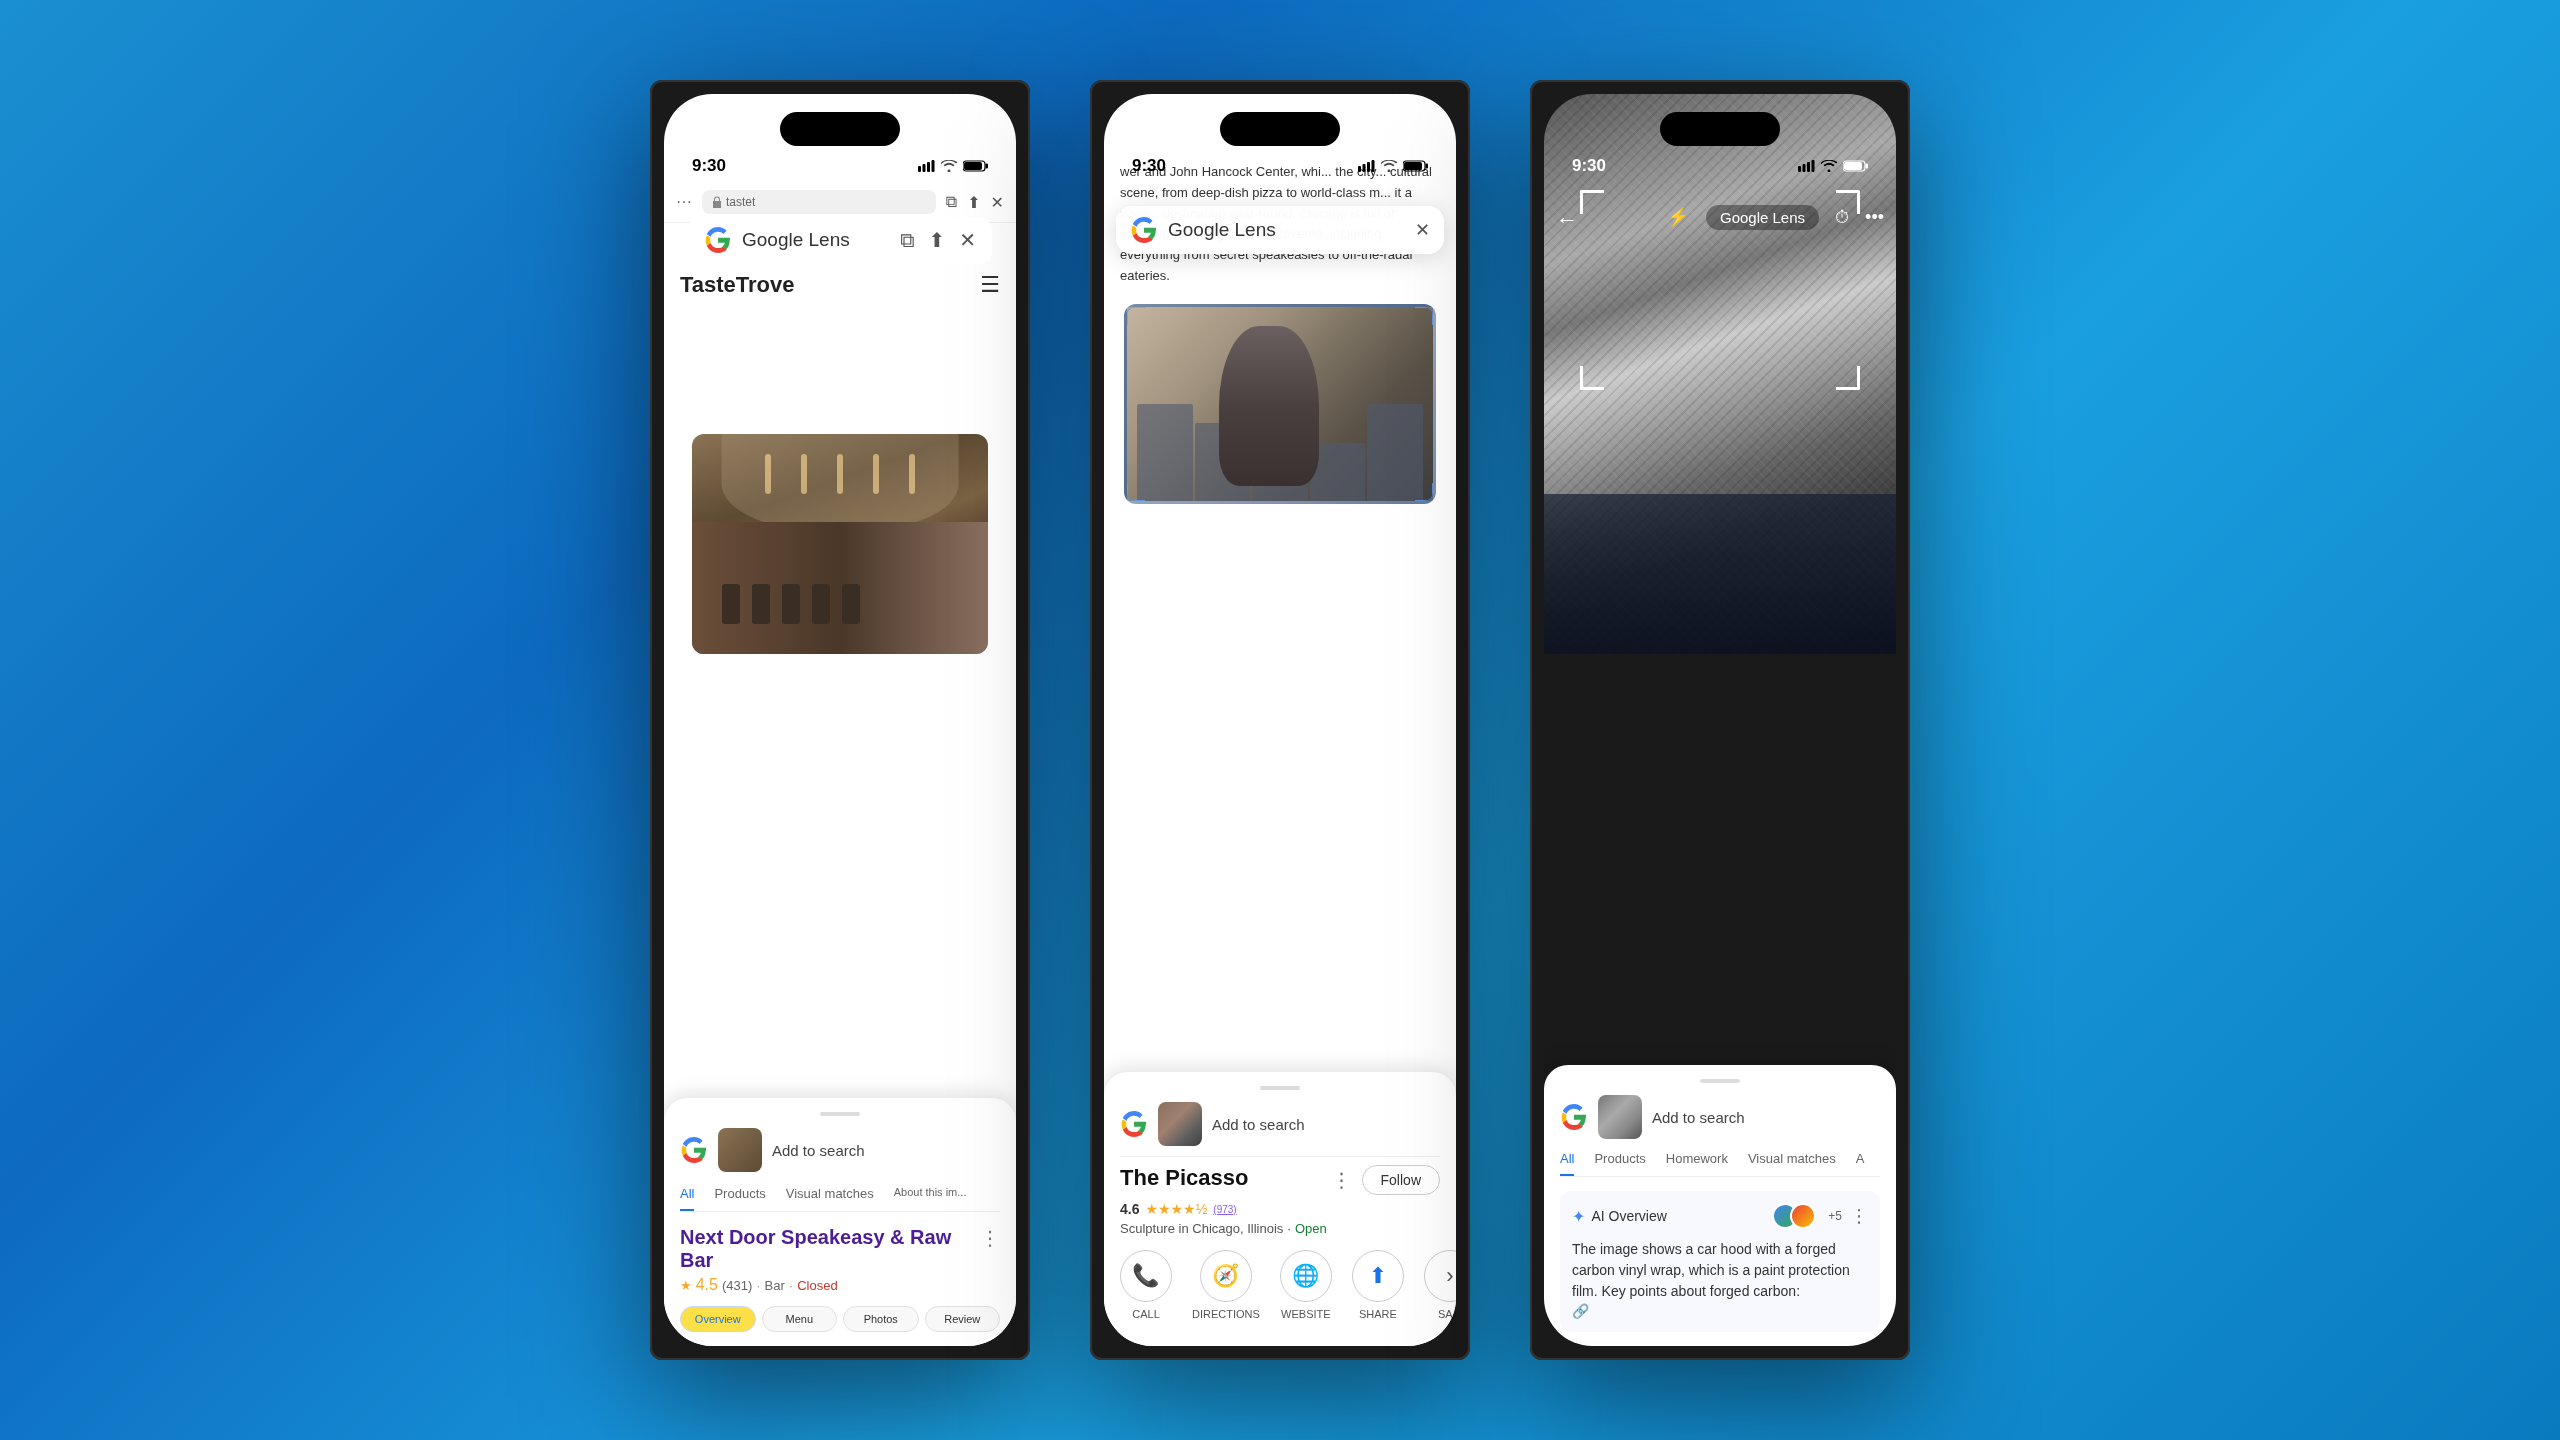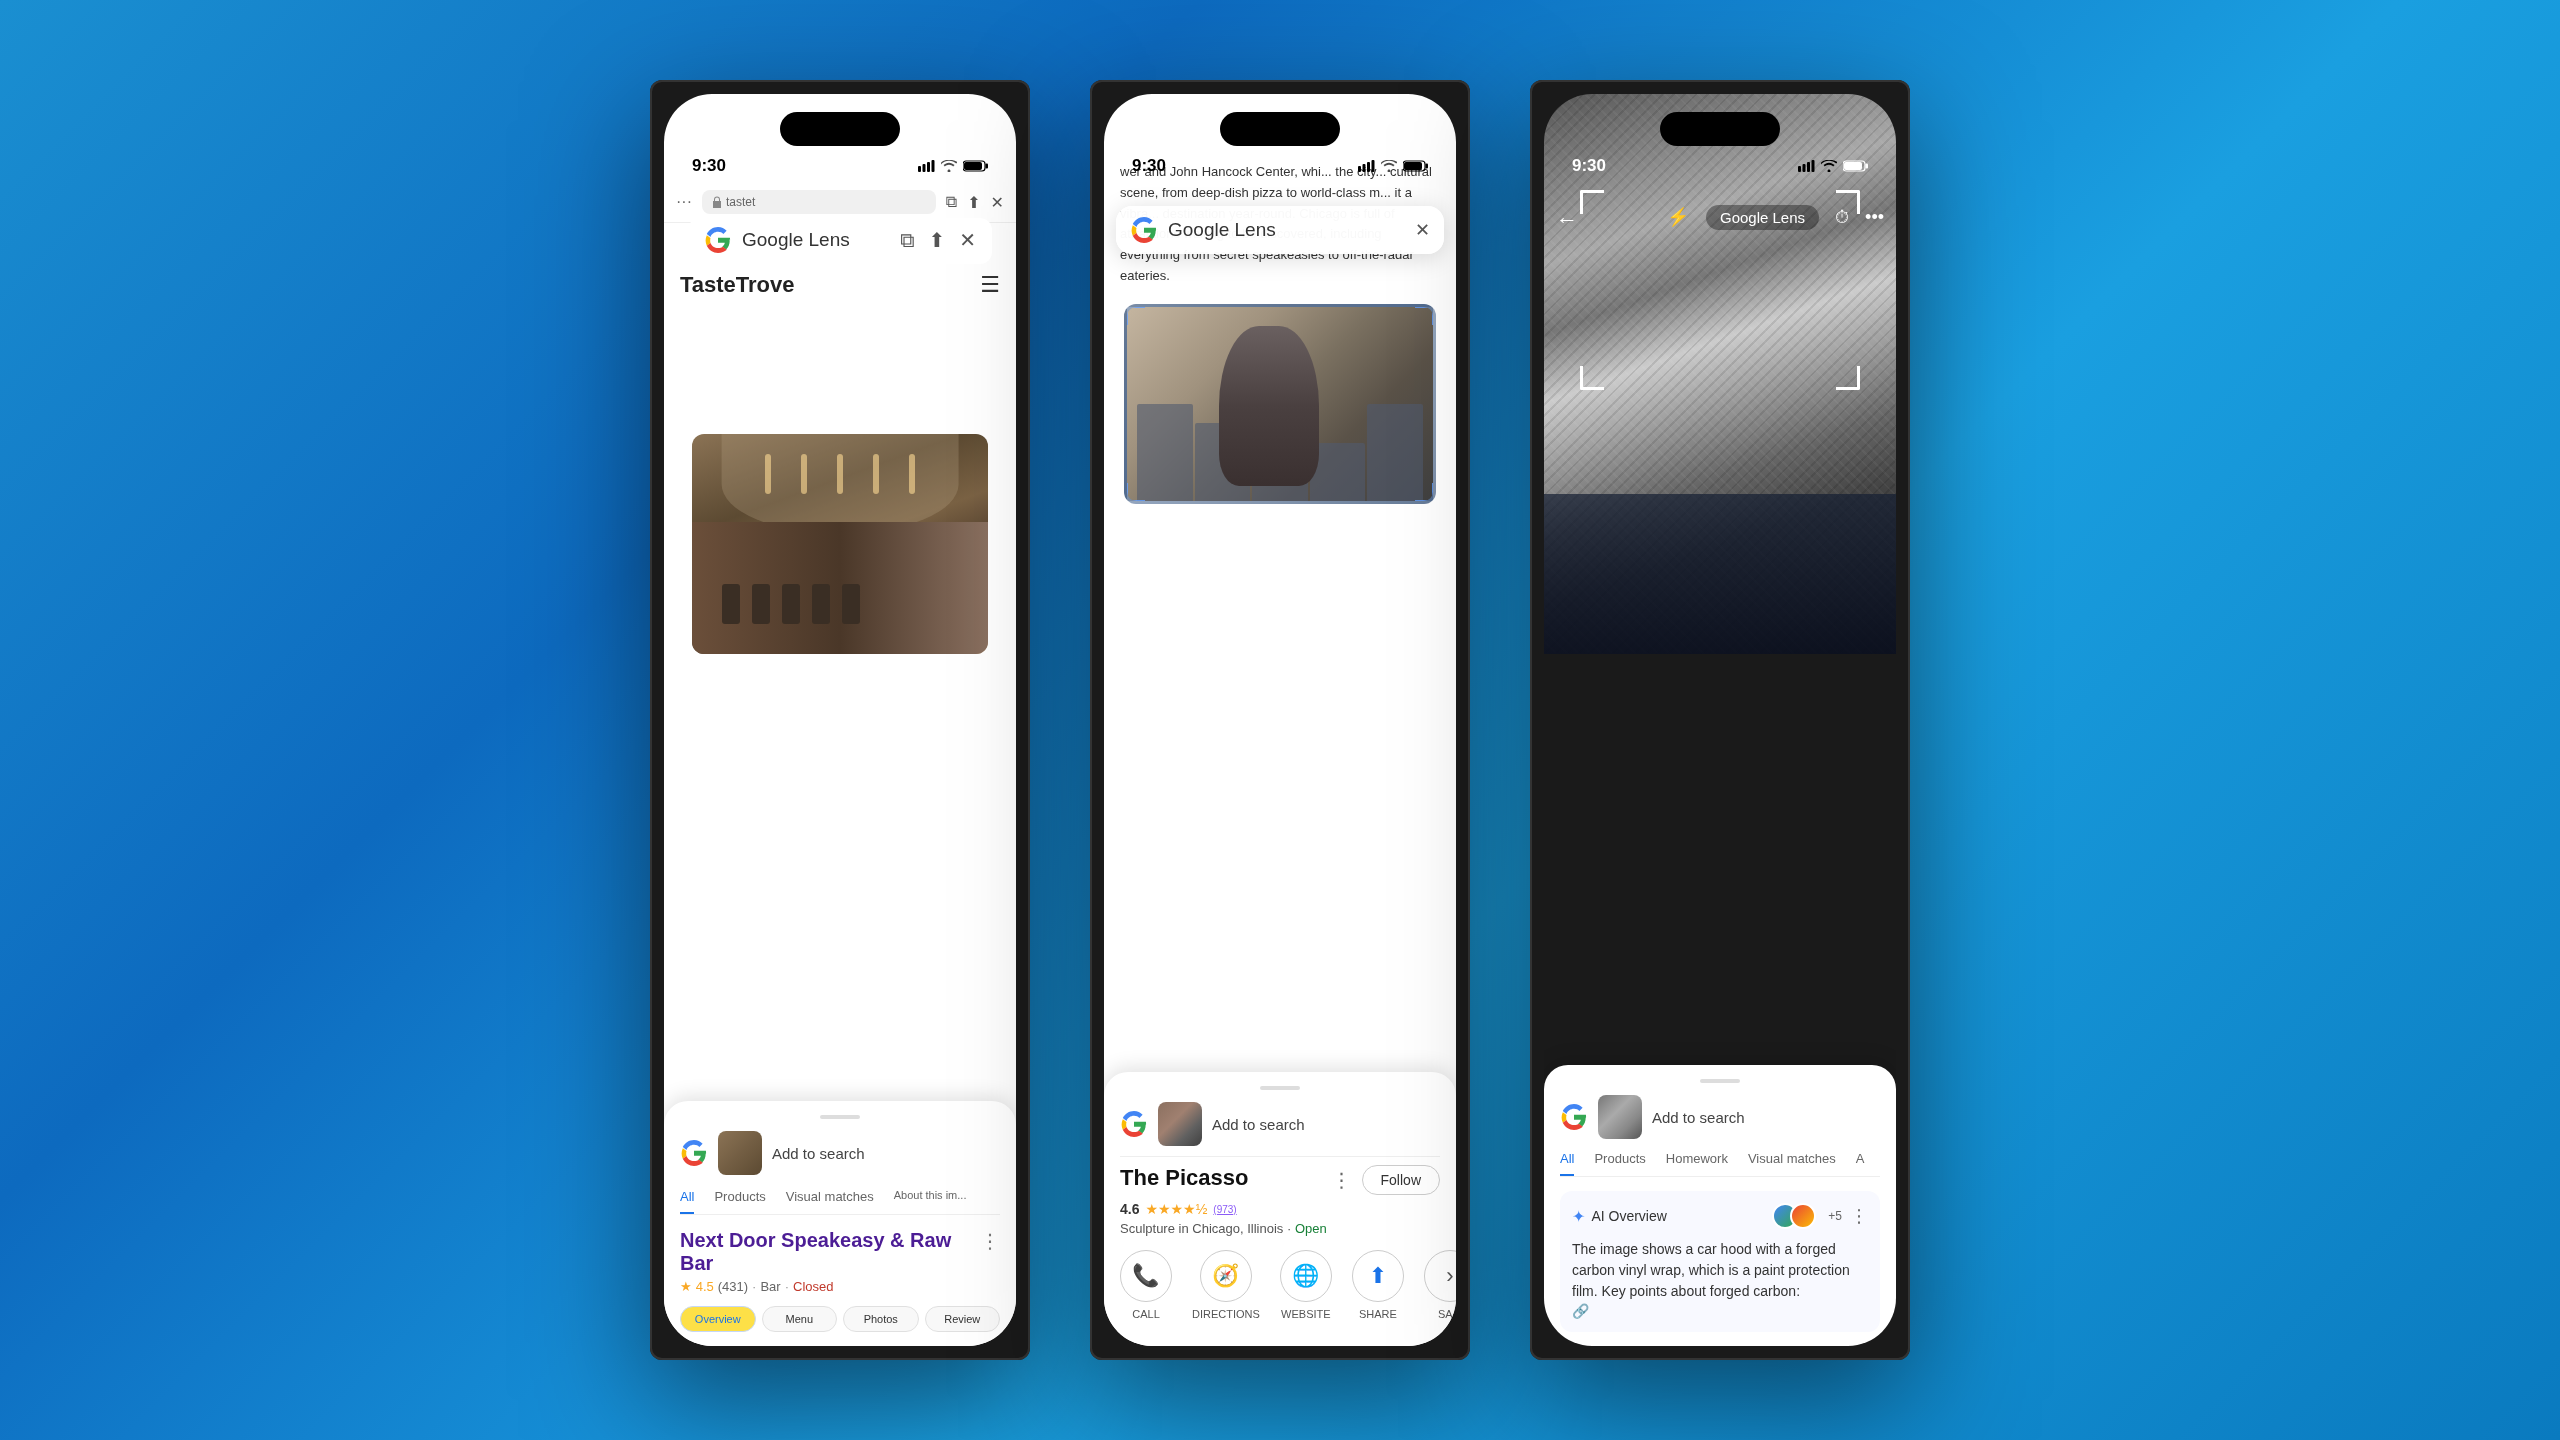--- a/index.html
+++ b/index.html
@@ -583,21 +583,21 @@
         <span class="nav-tab active">All</span>
         <span class="nav-tab">Products</span>
         <span class="nav-tab">Visual matches</span>
         <span class="nav-tab" style="font-size:11px;">About this im...</span>
       </div>
       <div style="display:flex;justify-content:space-between;align-items:flex-start;">
         <div>
           <div class="result-title">Next Door Speakeasy &amp; Raw Bar</div>
           <div class="result-meta">
             <span class="stars">★</span>
-            <span style="color:#f9a825;font-size:13px;">4.5</span>
+            <span style="color:#f9a825;font-size:16px;">4.5</span>
             <span style="color:#666;font-size:13px;">(431)</span>
             <span style="color:#999;">·</span>
             <span>Bar</span>
             <span style="color:#999;">·</span>
             <span style="color:#c0392b;">Closed</span>
           </div>
         </div>
         <span class="result-more">⋮</span>
       </div>
       <div class="bottom-nav-row">

